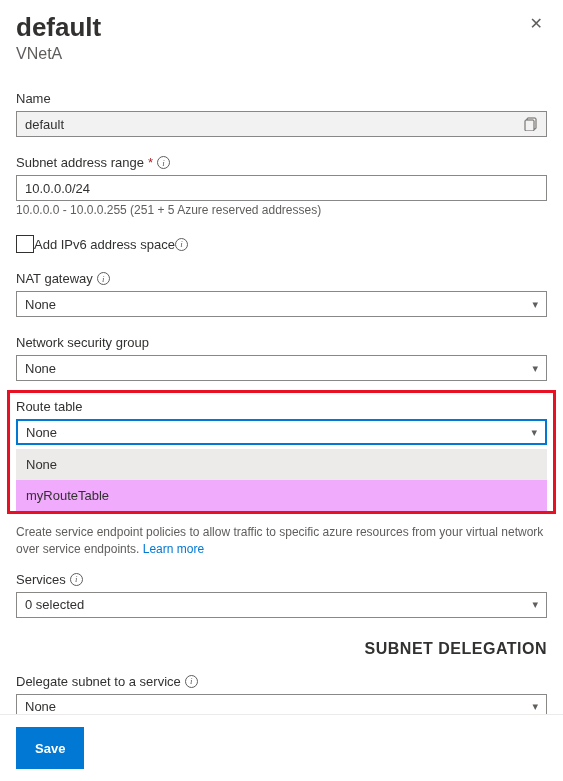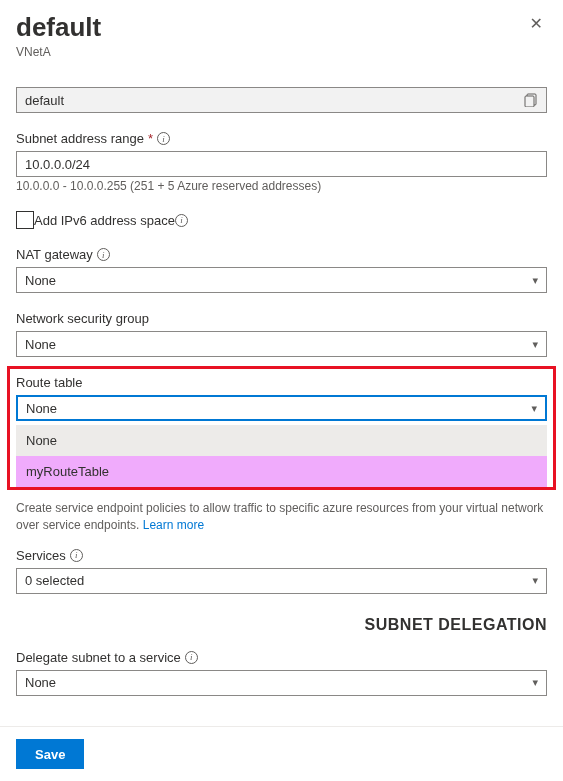--- a/index.html
+++ b/index.html
@@ -8,21 +8,21 @@
       font-size: 13px;
       color: #323130;
       background: #fff;
       width: 563px;
       height: 781px;
       padding: 12px 16px;
       position: relative;
     }
     .header { display: flex; justify-content: space-between; align-items: flex-start; margin-bottom: 2px; }
     .title { font-size: 26px; font-weight: 600; color: #323130; }
-    .subtitle { font-size: 12px; color: #605e5c; margin-bottom: 28px; }
+    .subtitle { font-size: 16px; color: #605e5c; margin-bottom: 28px; }
     .close-x { font-size: 16px; cursor: pointer; color: #605e5c; padding: 4px; line-height: 1; }
     .field { margin-bottom: 18px; }
     .field-label { font-size: 13px; color: #323130; margin-bottom: 5px; display: flex; align-items: center; gap: 4px; }
     .required { color: #a4262c; }
     .info-icon {
       display: inline-flex;
       width: 13px; height: 13px;
       border: 1px solid #605e5c;
       border-radius: 50%;
       align-items: center; justify-content: center;
@@ -84,21 +84,21 @@
     .section-heading { font-size: 16px; font-weight: 600; letter-spacing: 0.5px; color: #323130; margin: 22px 0 16px; text-transform: uppercase; text-align: right; }
     .footer {
       position: absolute;
       left: 0; right: 0; bottom: 0;
       border-top: 1px solid #edebe9;
       padding: 12px 16px;
       display: flex; gap: 10px;
       background: #fff;
     }
     .btn {
-      height: 30px;
+      height: 42px;
       padding: 0 18px;
       font-size: 13px;
       font-family: inherit;
       cursor: pointer;
       border: 1px solid #8a8886;
       background: #fff;
     }
     .btn.primary {
       background: #0078d4;
       border-color: #0078d4;
@@ -109,20 +109,21 @@
 </head>
 <body>
 
 <div class="header">
   <div class="title">default</div>
   <div class="close-x">✕</div>
 </div>
 <div class="subtitle">VNetA</div>
 
 <div class="field">
+  <div class="field-label">Name</div>
   <div class="text-input readonly">
     <span>default</span>
     <span class="copy-icon">
       <svg viewBox="0 0 14 14" width="14" height="14">
           <rect x="3" y="1" width="9" height="11" rx="1" fill="none" stroke="#605e5c" stroke-width="1"></rect>
           <rect x="1" y="3" width="9" height="11" rx="1" fill="#f2f2f2" stroke="#605e5c" stroke-width="1"></rect>
         </svg>
     </span>
   </div>
 </div>

